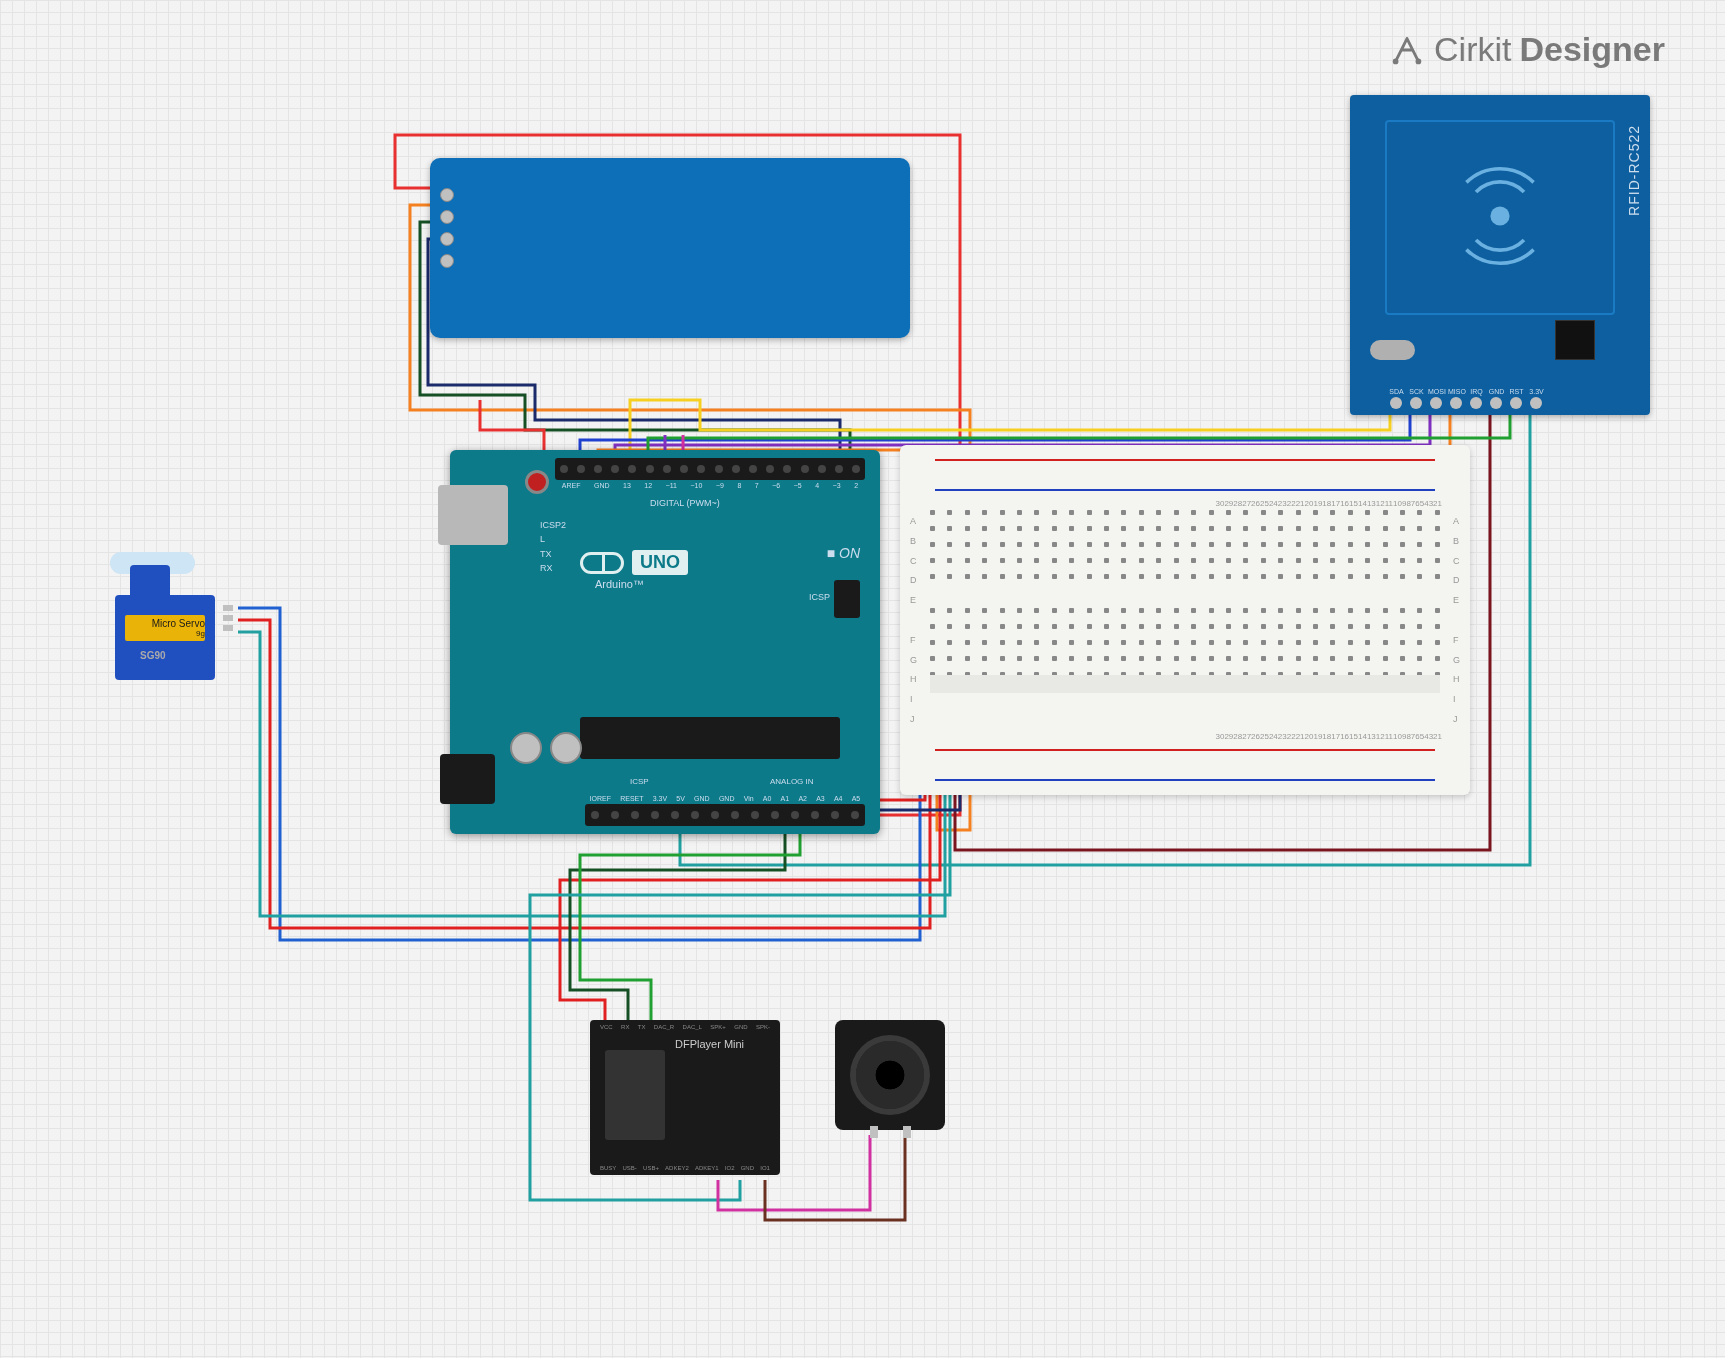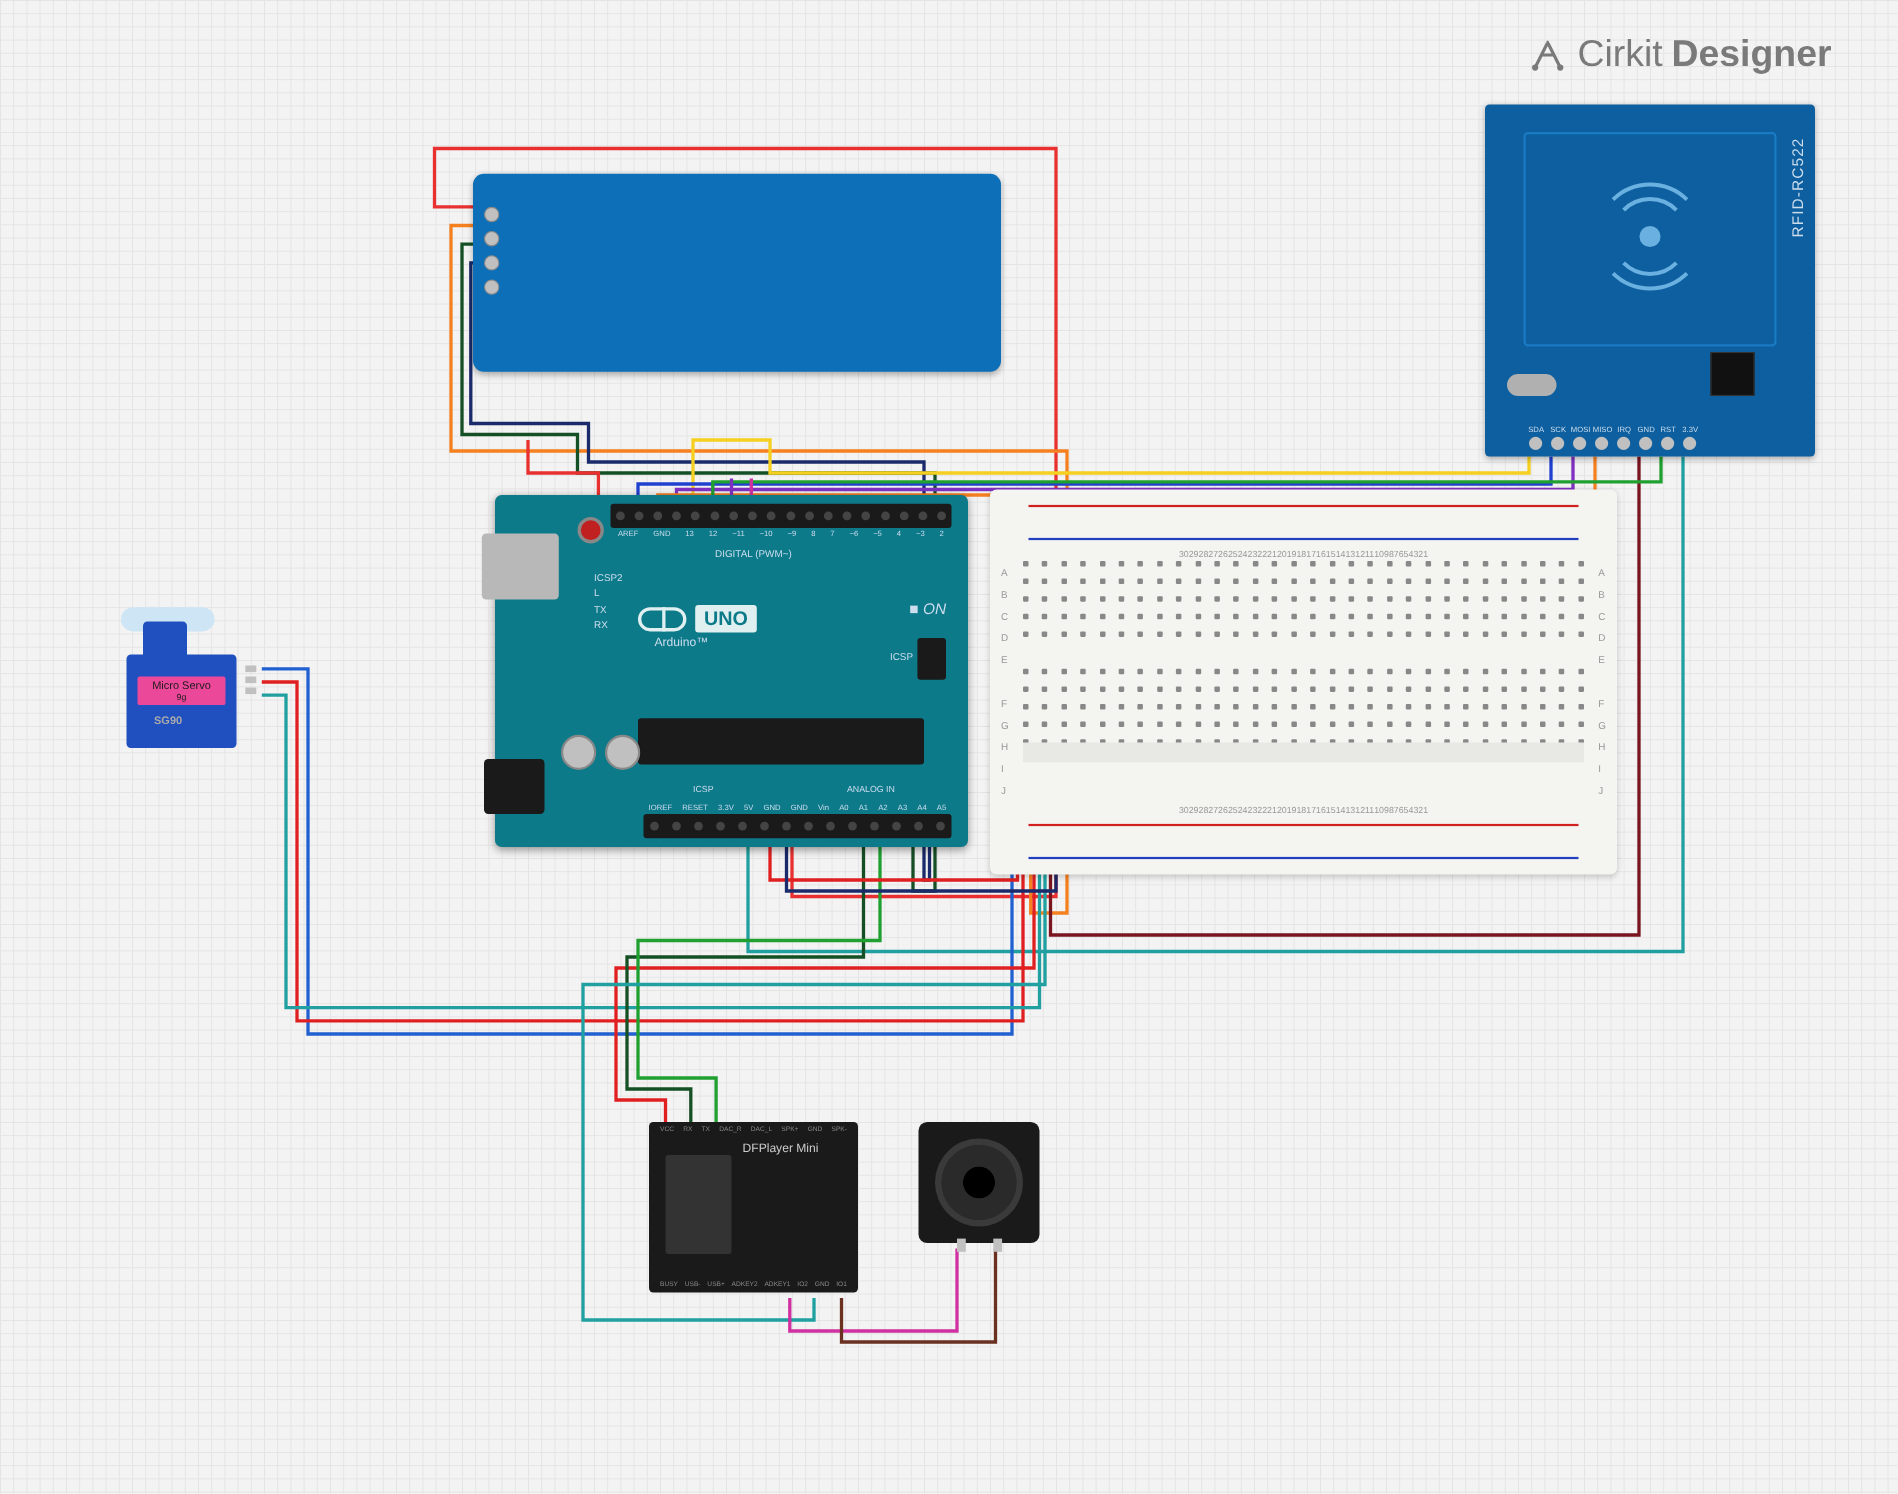--- a/index.html
+++ b/index.html
@@ -138,21 +138,21 @@
     gap: 3px;
     color: #cde;
     font-size: 7px;
   }
   .rfid-pin-labels span { width: 17px; text-align: center; }
 
   
   .arduino {
     position: absolute;
     left: 450px; top: 450px;
-    width: 430px; height: 320px;
+    width: 430px; height: 384px;
     background: #0d7a8a;
     border-radius: 6px;
     box-shadow: 0 2px 8px rgba(0,0,0,.4);
   }
   .arduino-usb {
     position: absolute;
     left: -12px; top: 35px;
     width: 70px; height: 60px;
     background: #b8b8b8;
     border-radius: 4px;
@@ -359,21 +359,21 @@
     position: absolute;
     left: 0; top: 165px;
     width: 100%; height: 18px;
     background: #e8e8e4;
   }
   .bb-col-labels {
     position: absolute;
     left: 28px;
     width: 514px;
     display: flex;
-    justify-content: center;
+    justify-content: flex-end;
     color: #999;
     font-size: 8px;
   }
   .bb-col-labels.top { top: 54px; }
   .bb-col-labels.bottom { bottom: 54px; }
   .bb-row-labels {
     position: absolute;
     top: 66px;
     display: flex;
     flex-direction: column;
@@ -409,24 +409,24 @@
     position: absolute;
     left: 15px; top: -8px;
     width: 85px; height: 22px;
     background: #cde5f5;
     border-radius: 11px;
   }
   .servo-label {
     position: absolute;
     left: 30px; top: 55px;
     width: 80px;
-    background: #ec4899;
+    background: #eab308;
     color: #1a1a1a;
     font-size: 10px;
-    text-align: center;
+    text-align: right;
     padding: 3px 0;
     border-radius: 2px;
   }
   .servo-label-sub {
     font-size: 8px;
   }
   .servo-model {
     position: absolute;
     left: 45px; top: 90px;
     color: #aaa;

